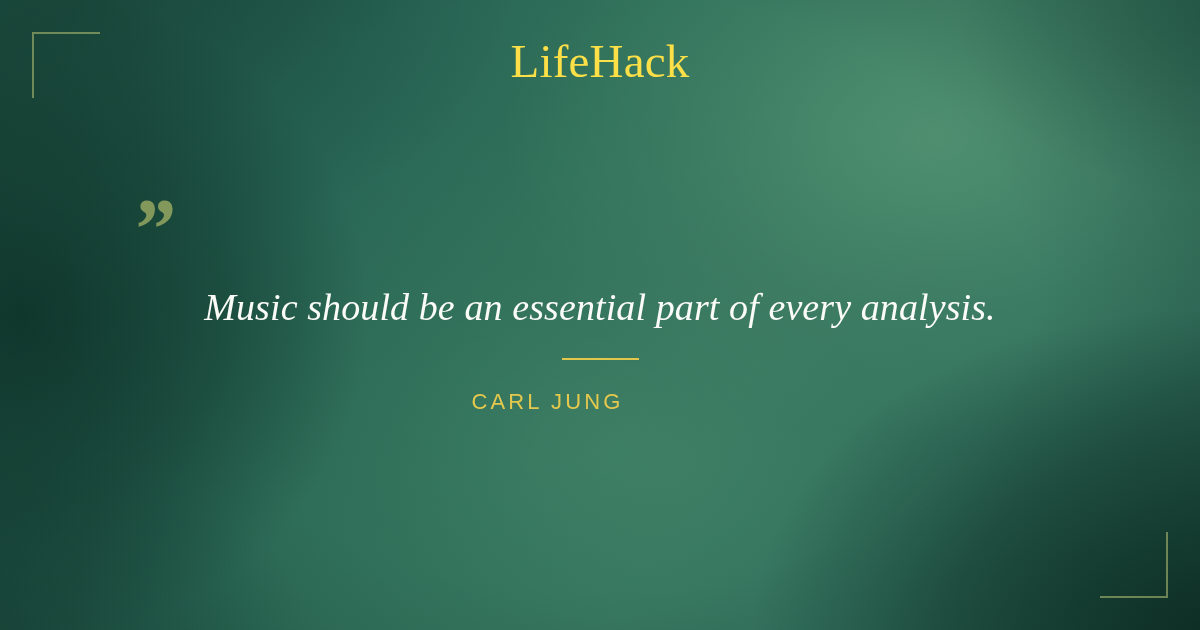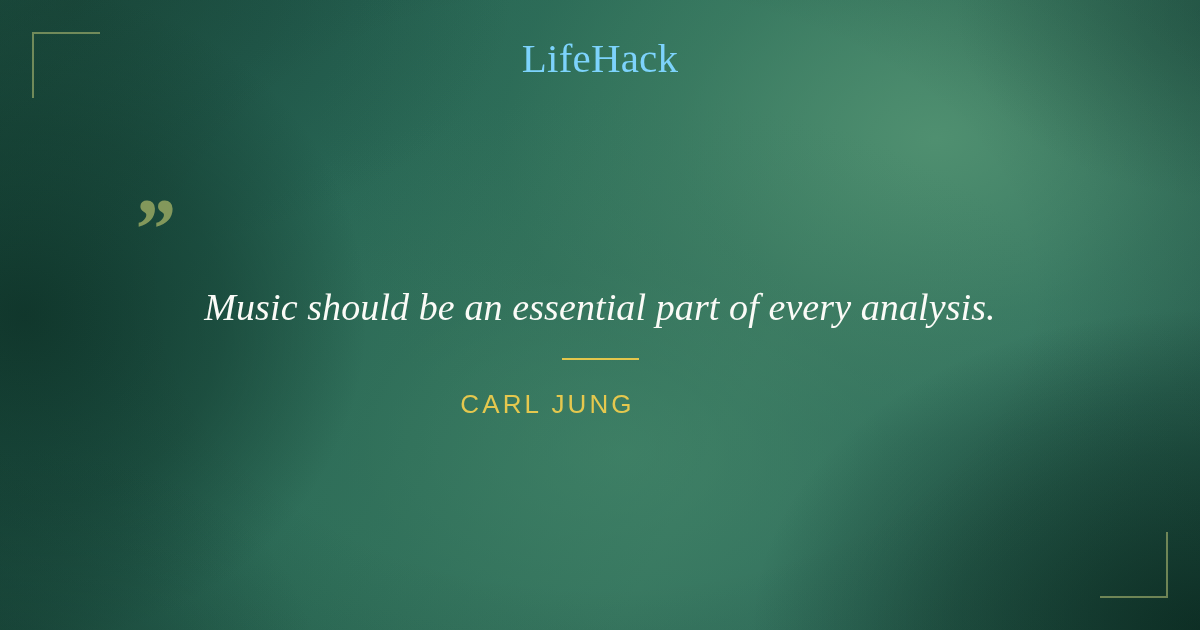--- a/index.html
+++ b/index.html
@@ -113,24 +113,24 @@
   }
 
   
   .logo {
     position: absolute;
     top: 38px;
     left: 0;
     width: 1200px;
     text-align: center;
     font-family: "Liberation Serif", "DejaVu Serif", serif;
-    font-size: 41px;
+    font-size: 47px;
     line-height: 1;
     letter-spacing: 0.2px;
-    color: #7dd3fc;
+    color: #fde047;
   }
 
   
   .quote-mark {
     position: absolute;
     left: 131px;
     top: 186px;
     font-family: "Liberation Serif", "DejaVu Serif", serif;
     font-size: 86px;
     line-height: 1;
@@ -162,21 +162,21 @@
     background: #e3c64c;
   }
 
   .author {
     position: absolute;
     left: 0;
     top: 389px;
     width: 1095px;
     text-align: center;
     font-family: "Liberation Sans", sans-serif;
-    font-size: 26px;
+    font-size: 22px;
     font-weight: 500;
     letter-spacing: 3.1px;
     color: #e5c84e;
   }
 </style>
 </head>
 <body>
 
 <div class="card">
 

